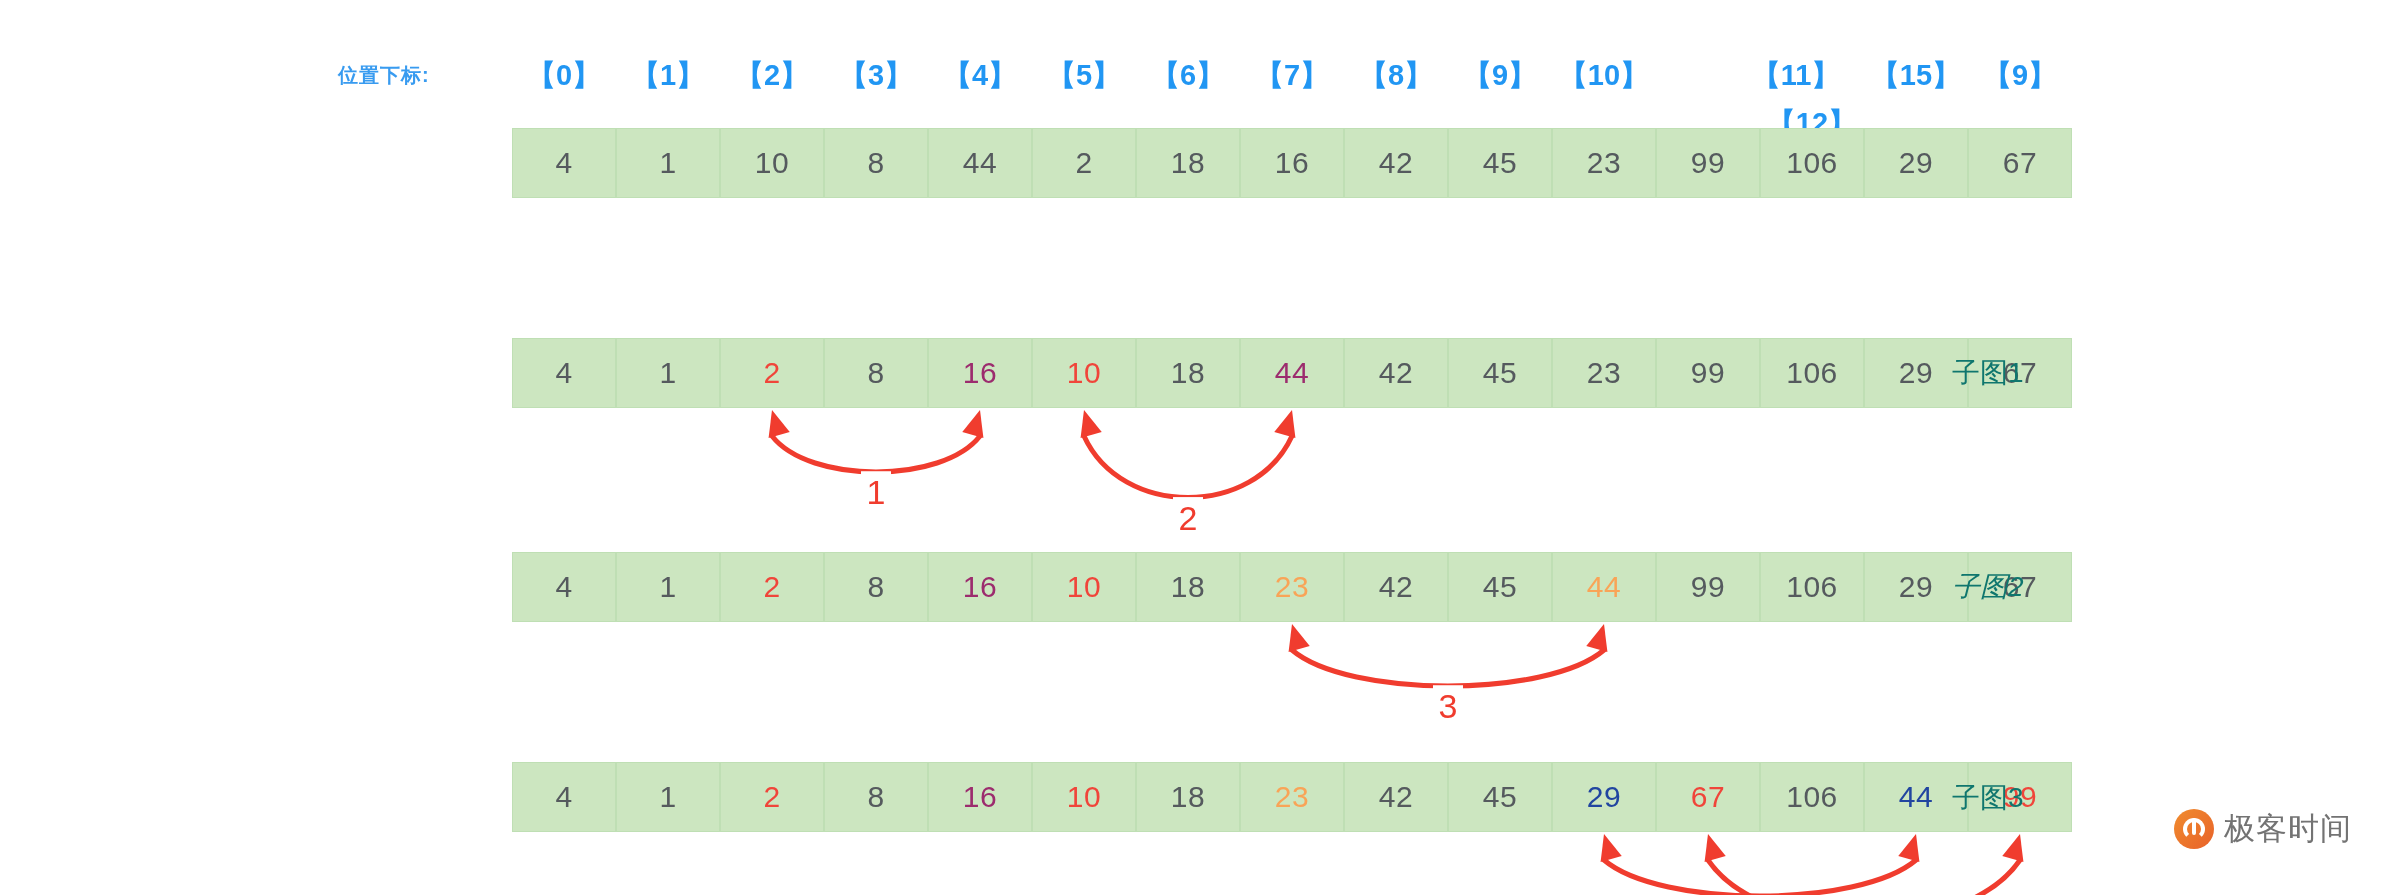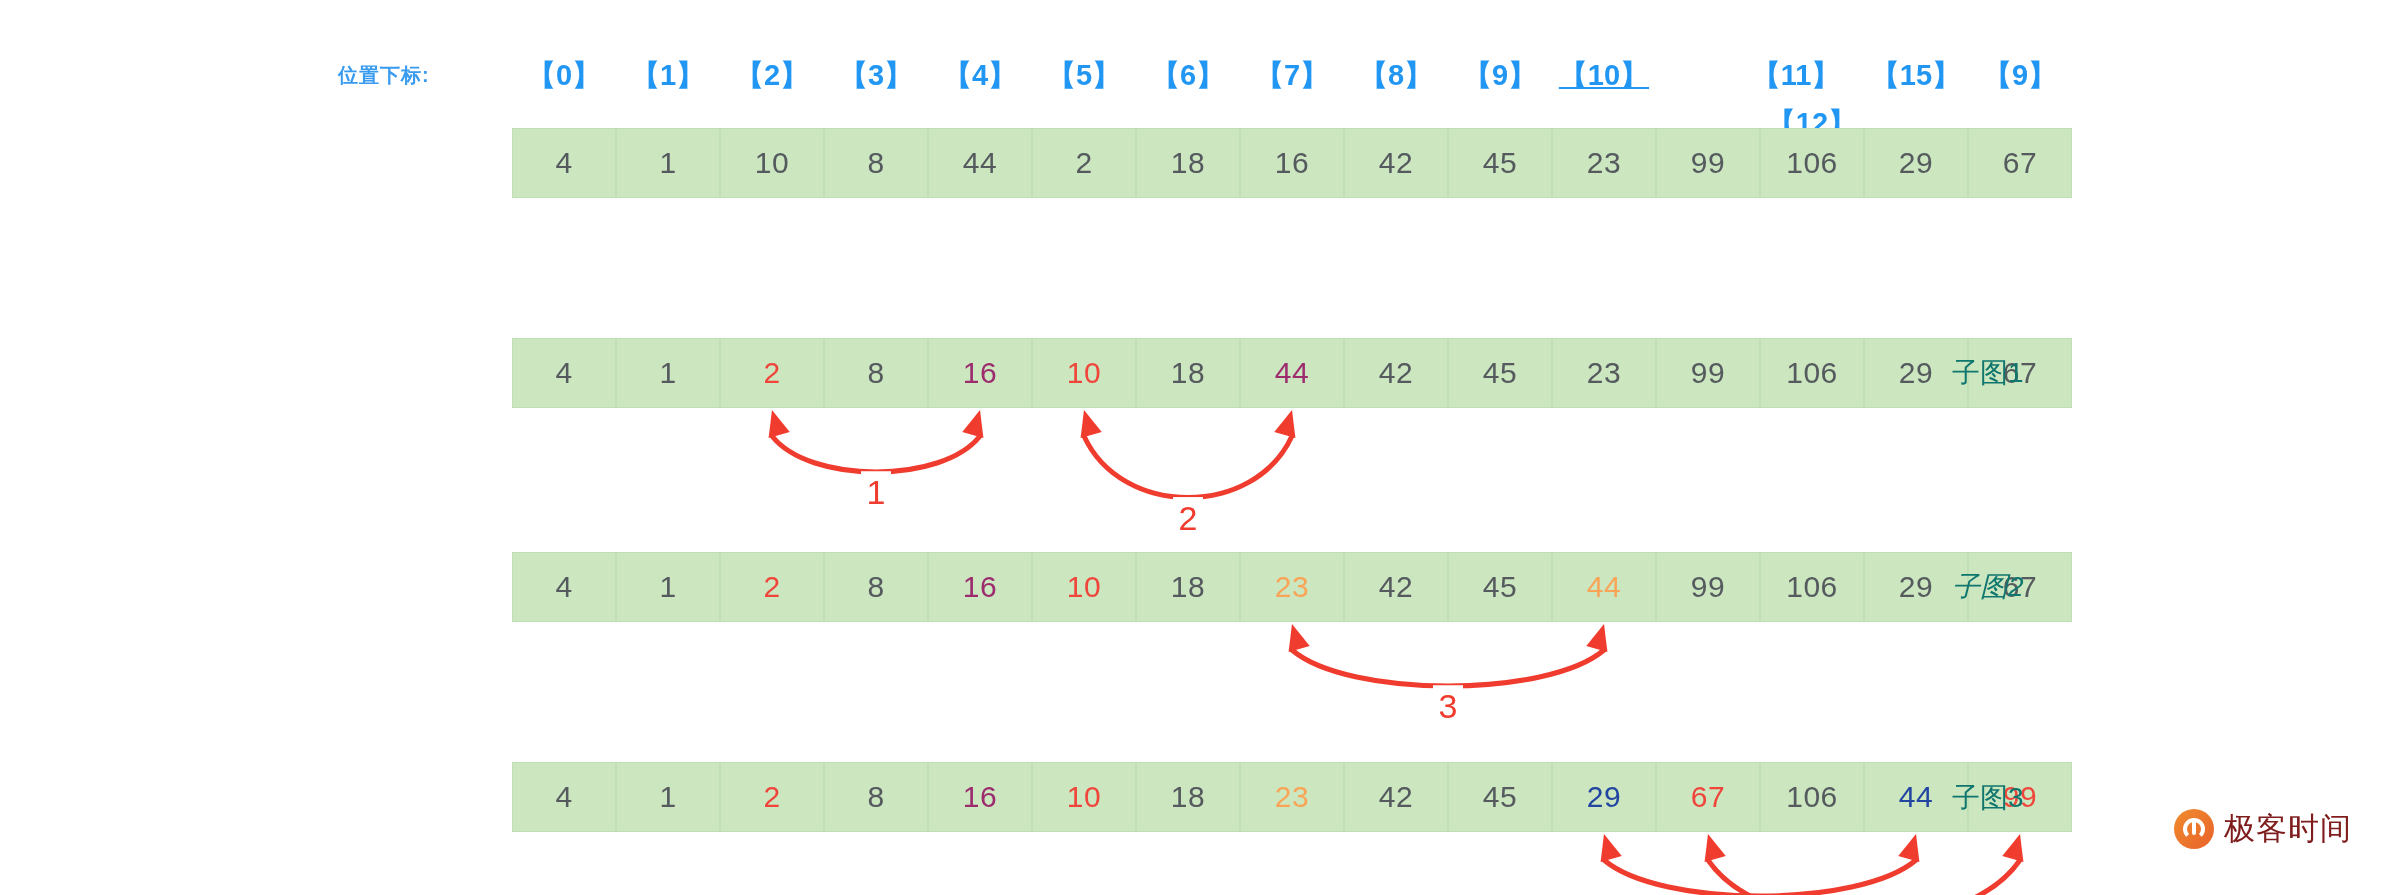--- a/index.html
+++ b/index.html
@@ -137,21 +137,21 @@
     top: 9px;
     width: 22px;
     height: 22px;
     border: 4px solid #ffffff;
     border-bottom-color: transparent;
     border-radius: 50%;
     box-sizing: border-box;
   }
   #wm-text {
     font-size: 31px;
-    color: #7f1d1d;
+    color: #737373;
     letter-spacing: 1px;
     white-space: nowrap;
   }
 </style>
 </head>
 <body>
 
 <div id="stage">
 
   <div id="index-row">
@@ -159,21 +159,21 @@
   <div class="index-cell" style="left: 512px;">【0】</div>
       <div class="index-cell" style="left: 616px;">【1】</div>
       <div class="index-cell" style="left: 720px;">【2】</div>
       <div class="index-cell" style="left: 824px;">【3】</div>
       <div class="index-cell" style="left: 928px;">【4】</div>
       <div class="index-cell" style="left: 1032px;">【5】</div>
       <div class="index-cell" style="left: 1136px;">【6】</div>
       <div class="index-cell" style="left: 1240px;">【7】</div>
       <div class="index-cell" style="left: 1344px;">【8】</div>
       <div class="index-cell" style="left: 1448px;">【9】</div>
-      <div class="index-cell" style="left: 1552px; text-decoration: underline;">【10】</div>
+      <div class="index-cell" style="left: 1552px;">【10】</div>
       <div class="index-cell" style="left: 1744px;">【11】</div>
       <div class="index-cell" style="left: 1760px; margin-top: 48px;">【12】</div>
       <div class="index-cell" style="left: 1864px;">【15】</div>
       <div class="index-cell" style="left: 1968px;">【9】</div>
     </div>
 
   <div id="rows-container">
       <div class="array-row" style="top: 128px;">
         <div class="cell c-gray">4</div>
         <div class="cell c-gray">1</div>

